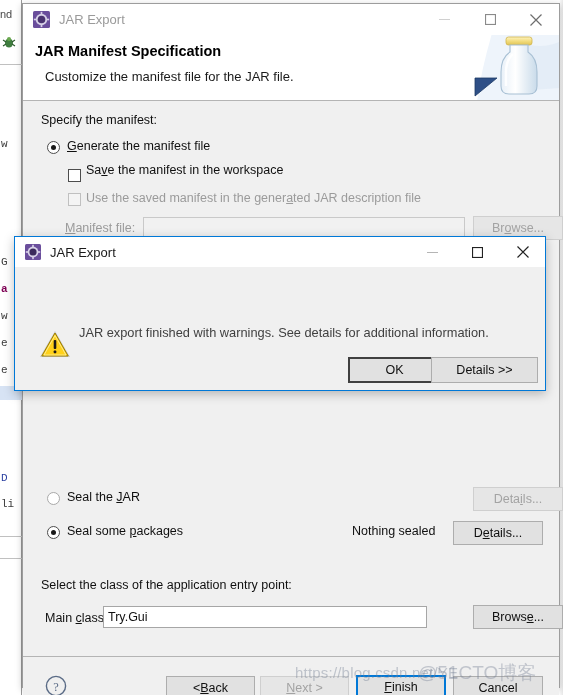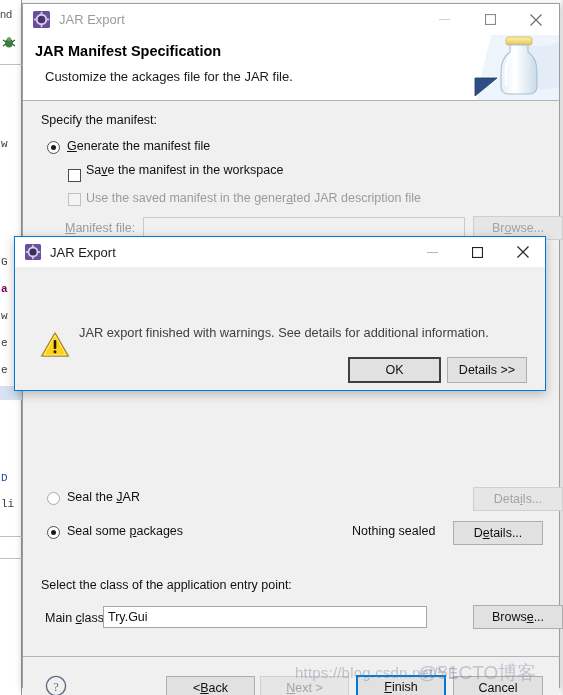--- a/index.html
+++ b/index.html
@@ -279,21 +279,21 @@
       <div class="win-btn">
         <svg width="12" height="12" viewBox="0 0 12 12">
           <path d="M0.5 0.5 L11.5 11.5 M11.5 0.5 L0.5 11.5" stroke="#6e6e6e" stroke-width="1.2" fill="none"></path>
         </svg>
       </div>
     </div>
   </div>
 
   <div class="header">
     <div class="header-title">JAR Manifest Specification</div>
-    <div class="header-sub">Customize the ackages file for the JAR file.</div>
+    <div class="header-sub">Customize the manifest file for the JAR file.</div>
     <svg class="header-art" viewBox="0 0 96 72">
       <defs>
         <linearGradient id="glass" x1="0" y1="0" x2="1" y2="0">
           <stop offset="0" stop-color="#e8f0f8"></stop>
           <stop offset="0.4" stop-color="#ffffff"></stop>
           <stop offset="1" stop-color="#c9dbea"></stop>
         </linearGradient>
         <linearGradient id="lid" x1="0" y1="0" x2="0" y2="1">
           <stop offset="0" stop-color="#fdf3c0"></stop>
           <stop offset="0.5" stop-color="#f3dd7e"></stop>
@@ -396,18 +396,18 @@
     <svg class="warn-icon" viewBox="0 0 32 30">
       <path d="M16 2 L31 28 L1 28 Z" fill="#c9c9c9"></path>
       <path d="M16 4 L29.2 27 L2.8 27 Z" fill="#ffd11a" stroke="#9c7d00" stroke-width="1"></path>
       <path d="M16 6.5 L27 26 L5 26 Z" fill="none" stroke="#fff4b0" stroke-width="1" opacity="0.75"></path>
       <rect x="14.7" y="11" width="2.6" height="9" rx="1" fill="#1a1a1a"></rect>
       <rect x="14.7" y="21.6" width="2.6" height="2.6" rx="0.6" fill="#1a1a1a"></rect>
     </svg>
     <div class="m-msg">JAR export finished with warnings. See details for additional information.</div>
 
     <div class="m-btn default" style="left:333px; top:90px; width:93px;">OK</div>
-    <div class="m-btn" style="left:432px; top:90px; width:80px;">Details &gt;&gt;</div>
+    <div class="m-btn" style="left:416px; top:90px; width:107px;">Details &gt;&gt;</div>
   </div>
 </div>
 
 <div class="watermark">https://blog.csdn.net/YE</div>
 <div class="watermark2">@51CTO博客</div>
 
 </body></html>

